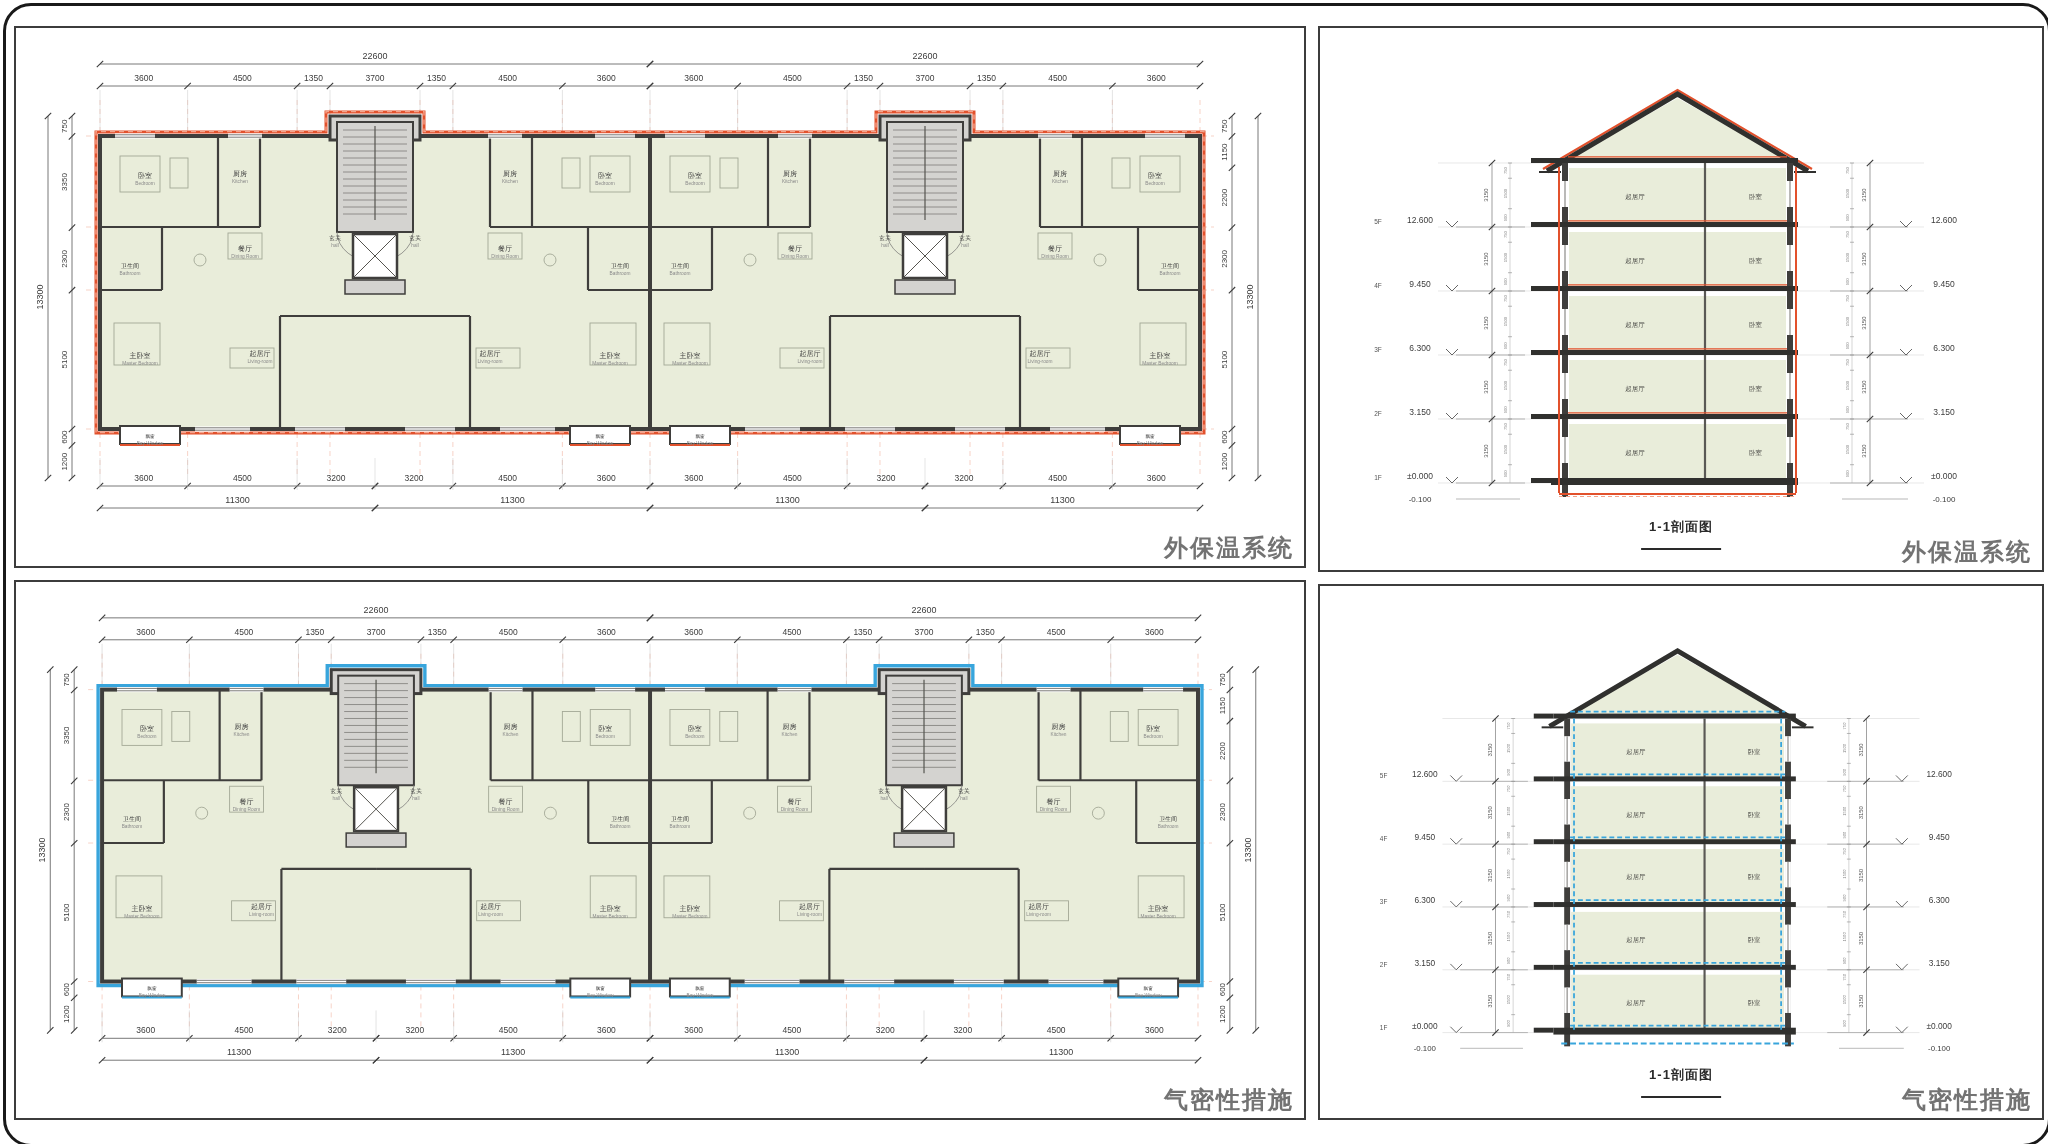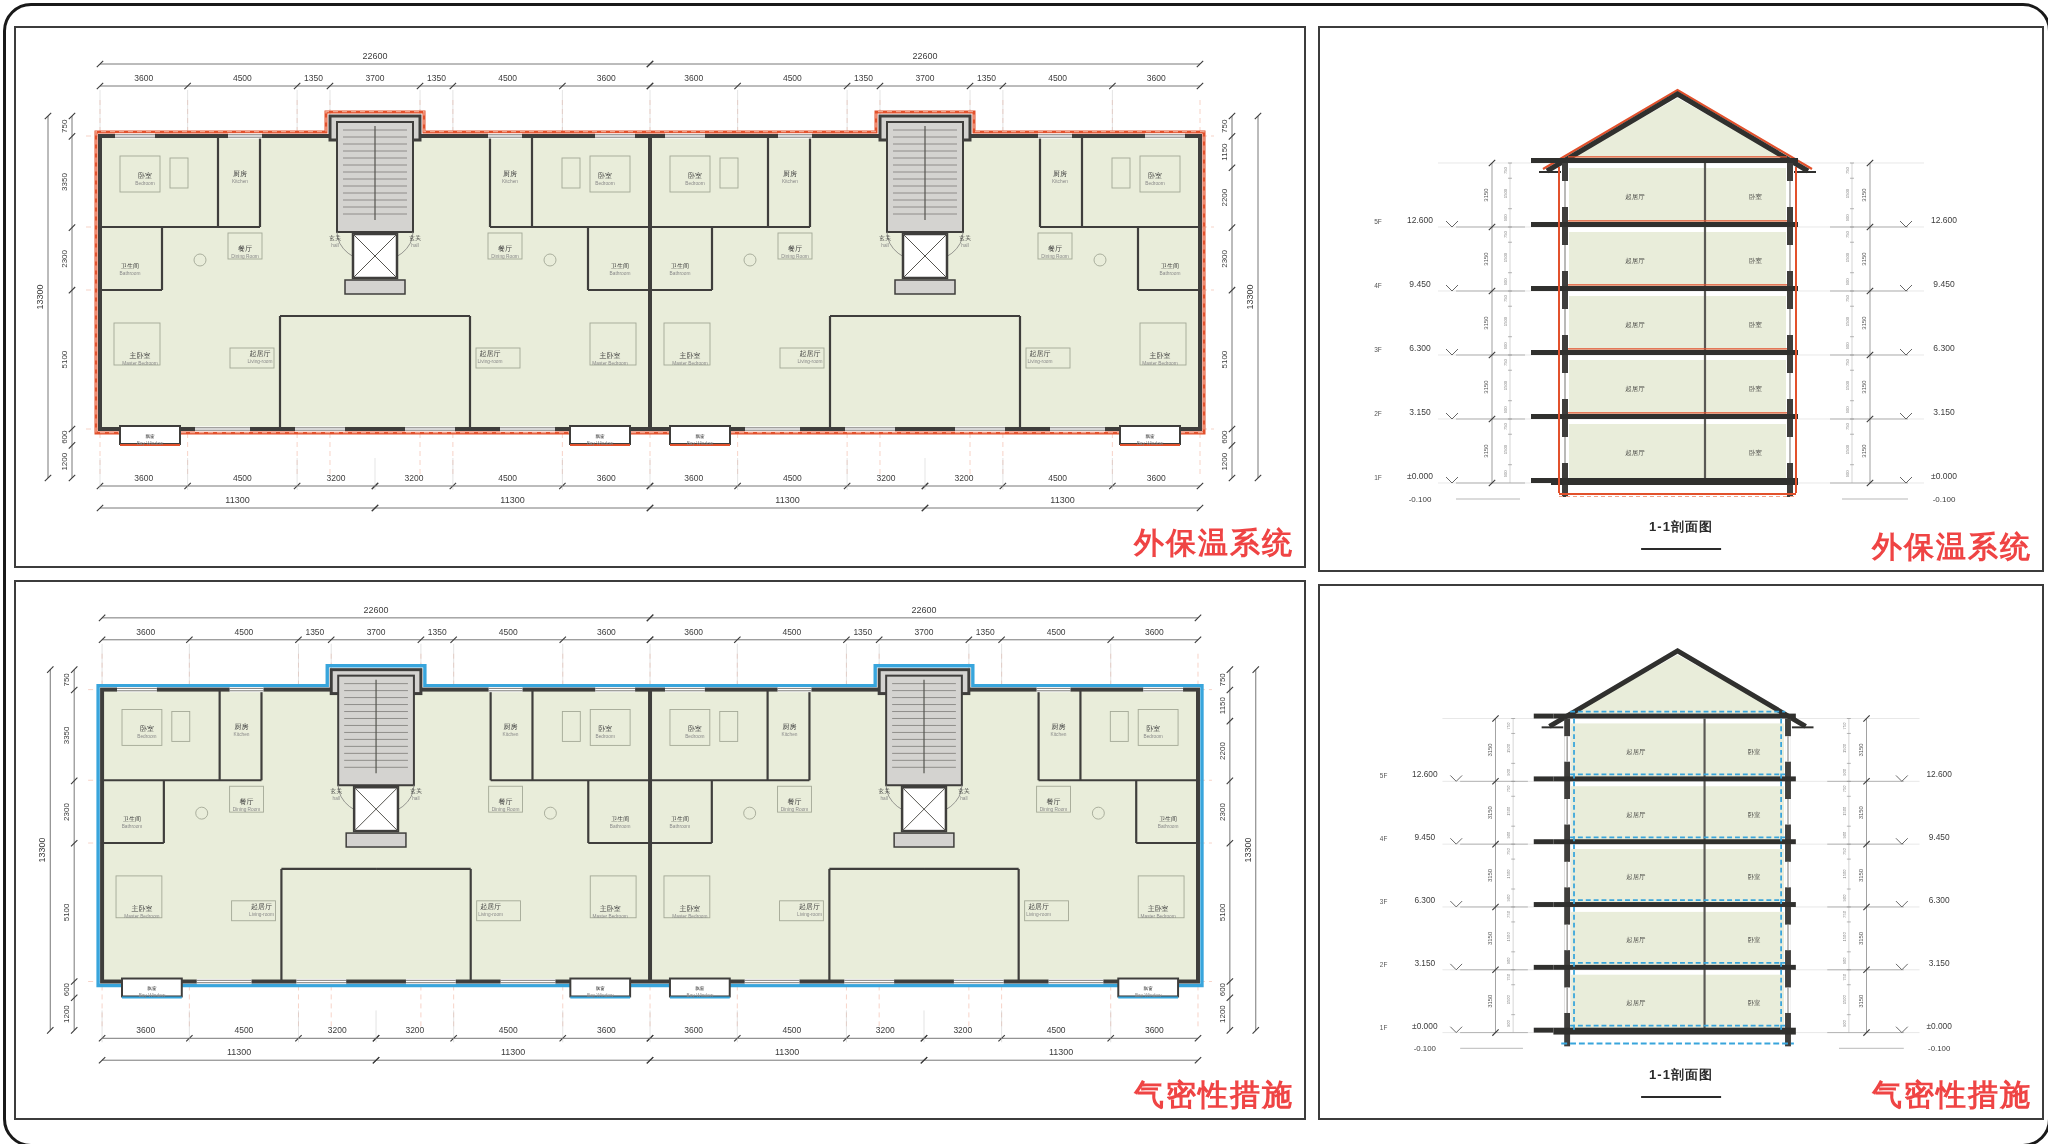--- a/index.html
+++ b/index.html
@@ -12,21 +12,21 @@
     position:absolute;background:#ffffff;border:2px solid #3c3c3c;
     box-sizing:border-box;
   }
   #panel-plan-red   {left:8px;  top:20px;  width:1292px; height:542px;}
   #panel-sec-red    {left:1312px;top:20px; width:726px;  height:546px;}
   #panel-plan-blue  {left:8px;  top:574px; width:1292px; height:540px;}
   #panel-sec-blue   {left:1312px;top:578px;width:726px;  height:536px;}
   .panel svg{position:absolute;left:0;top:0;}
   .corner-label{
     position:absolute;right:10px;bottom:2px;
-    font-size:30px;font-weight:600;color:#ef4444;letter-spacing:2px;
+    font-size:24px;font-weight:600;color:#737373;letter-spacing:2px;
     font-family:"Liberation Sans",sans-serif;
   }
   .sec-caption{
     position:absolute;left:50%;bottom:20px;transform:translateX(-50%);
     font-size:13px;font-weight:600;color:#2a2a2a;
     border-bottom:2px solid #2a2a2a;padding:0 8px 12px 8px;letter-spacing:1px;
   }
 </style>
 </head>
 <body>

